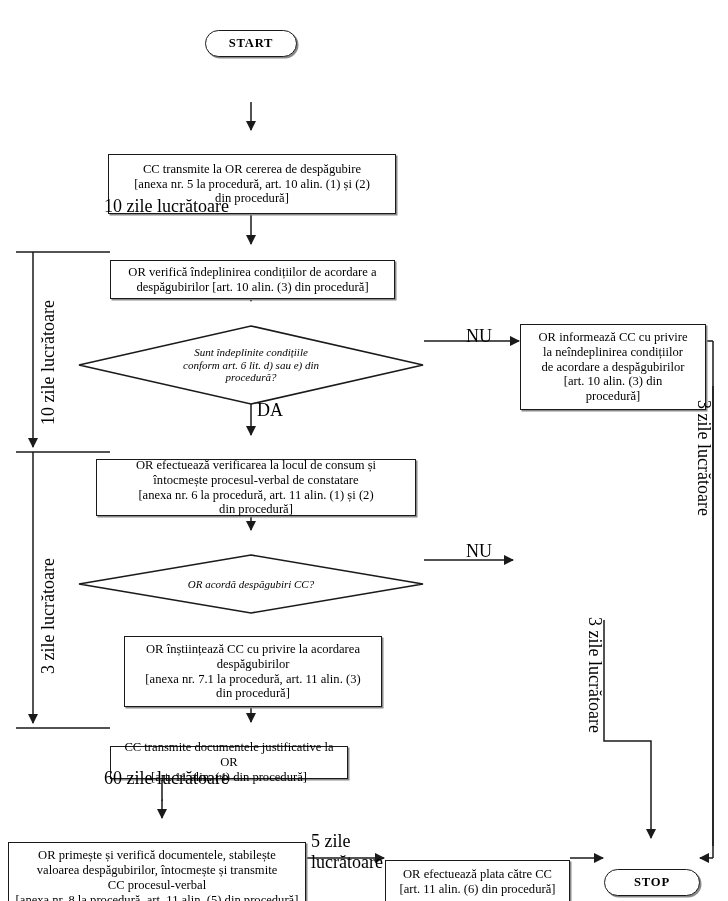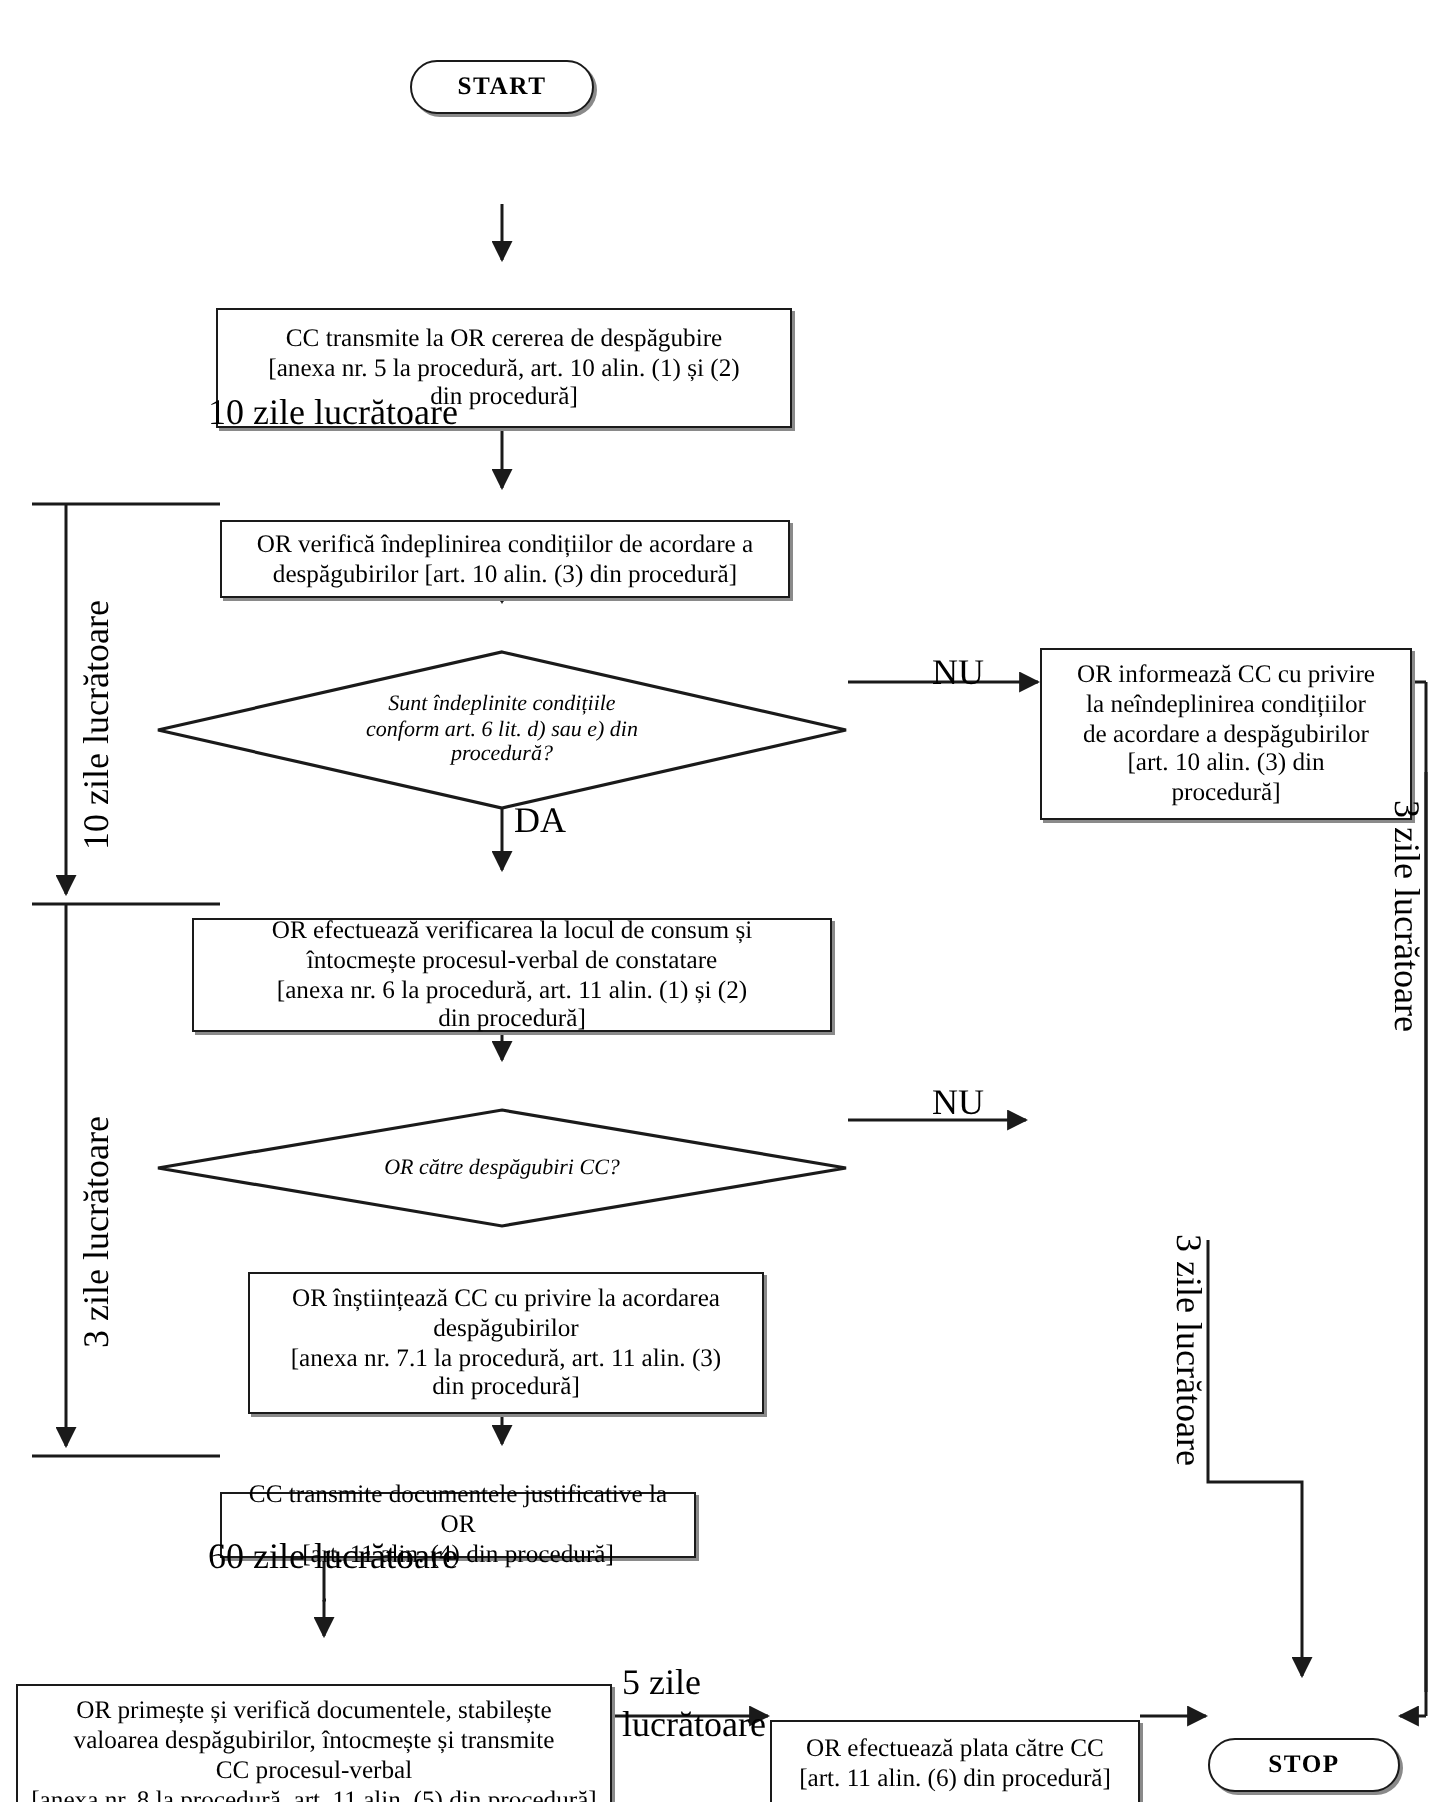--- a/index.html
+++ b/index.html
@@ -187,21 +187,21 @@
     <span class="txt">OR efectuează verificarea la locul de consum și
 întocmește procesul-verbal de constatare
 [anexa nr. 6 la procedură, art. 11 alin. (1) și (2)
 din procedură]</span>
   </div>
 
   <div class="node decision" style="left:78px; top:530px; width:346px; height:60px;">
     <svg class="dia" viewBox="0 0 346 60" preserveAspectRatio="none">
       <polygon points="173,1 345,30 173,59 1,30" fill="#ffffff" stroke="#1a1a1a" stroke-width="1.6" vector-effect="non-scaling-stroke"></polygon>
     </svg>
-    <span class="txt">OR către despăgubiri CC?</span>
+    <span class="txt">OR acordă despăgubiri CC?</span>
   </div>
 
   <div class="edge-label" style="left:466px; top:541px;">NU</div>
 
 
   <div class="node process" style="left:124px; top:612px; width:258px; height:71px;">
     <span class="txt">OR înștiințează CC cu privire la acordarea
 despăgubirilor
 [anexa nr. 7.1 la procedură, art. 11 alin. (3)
 din procedură]</span>

